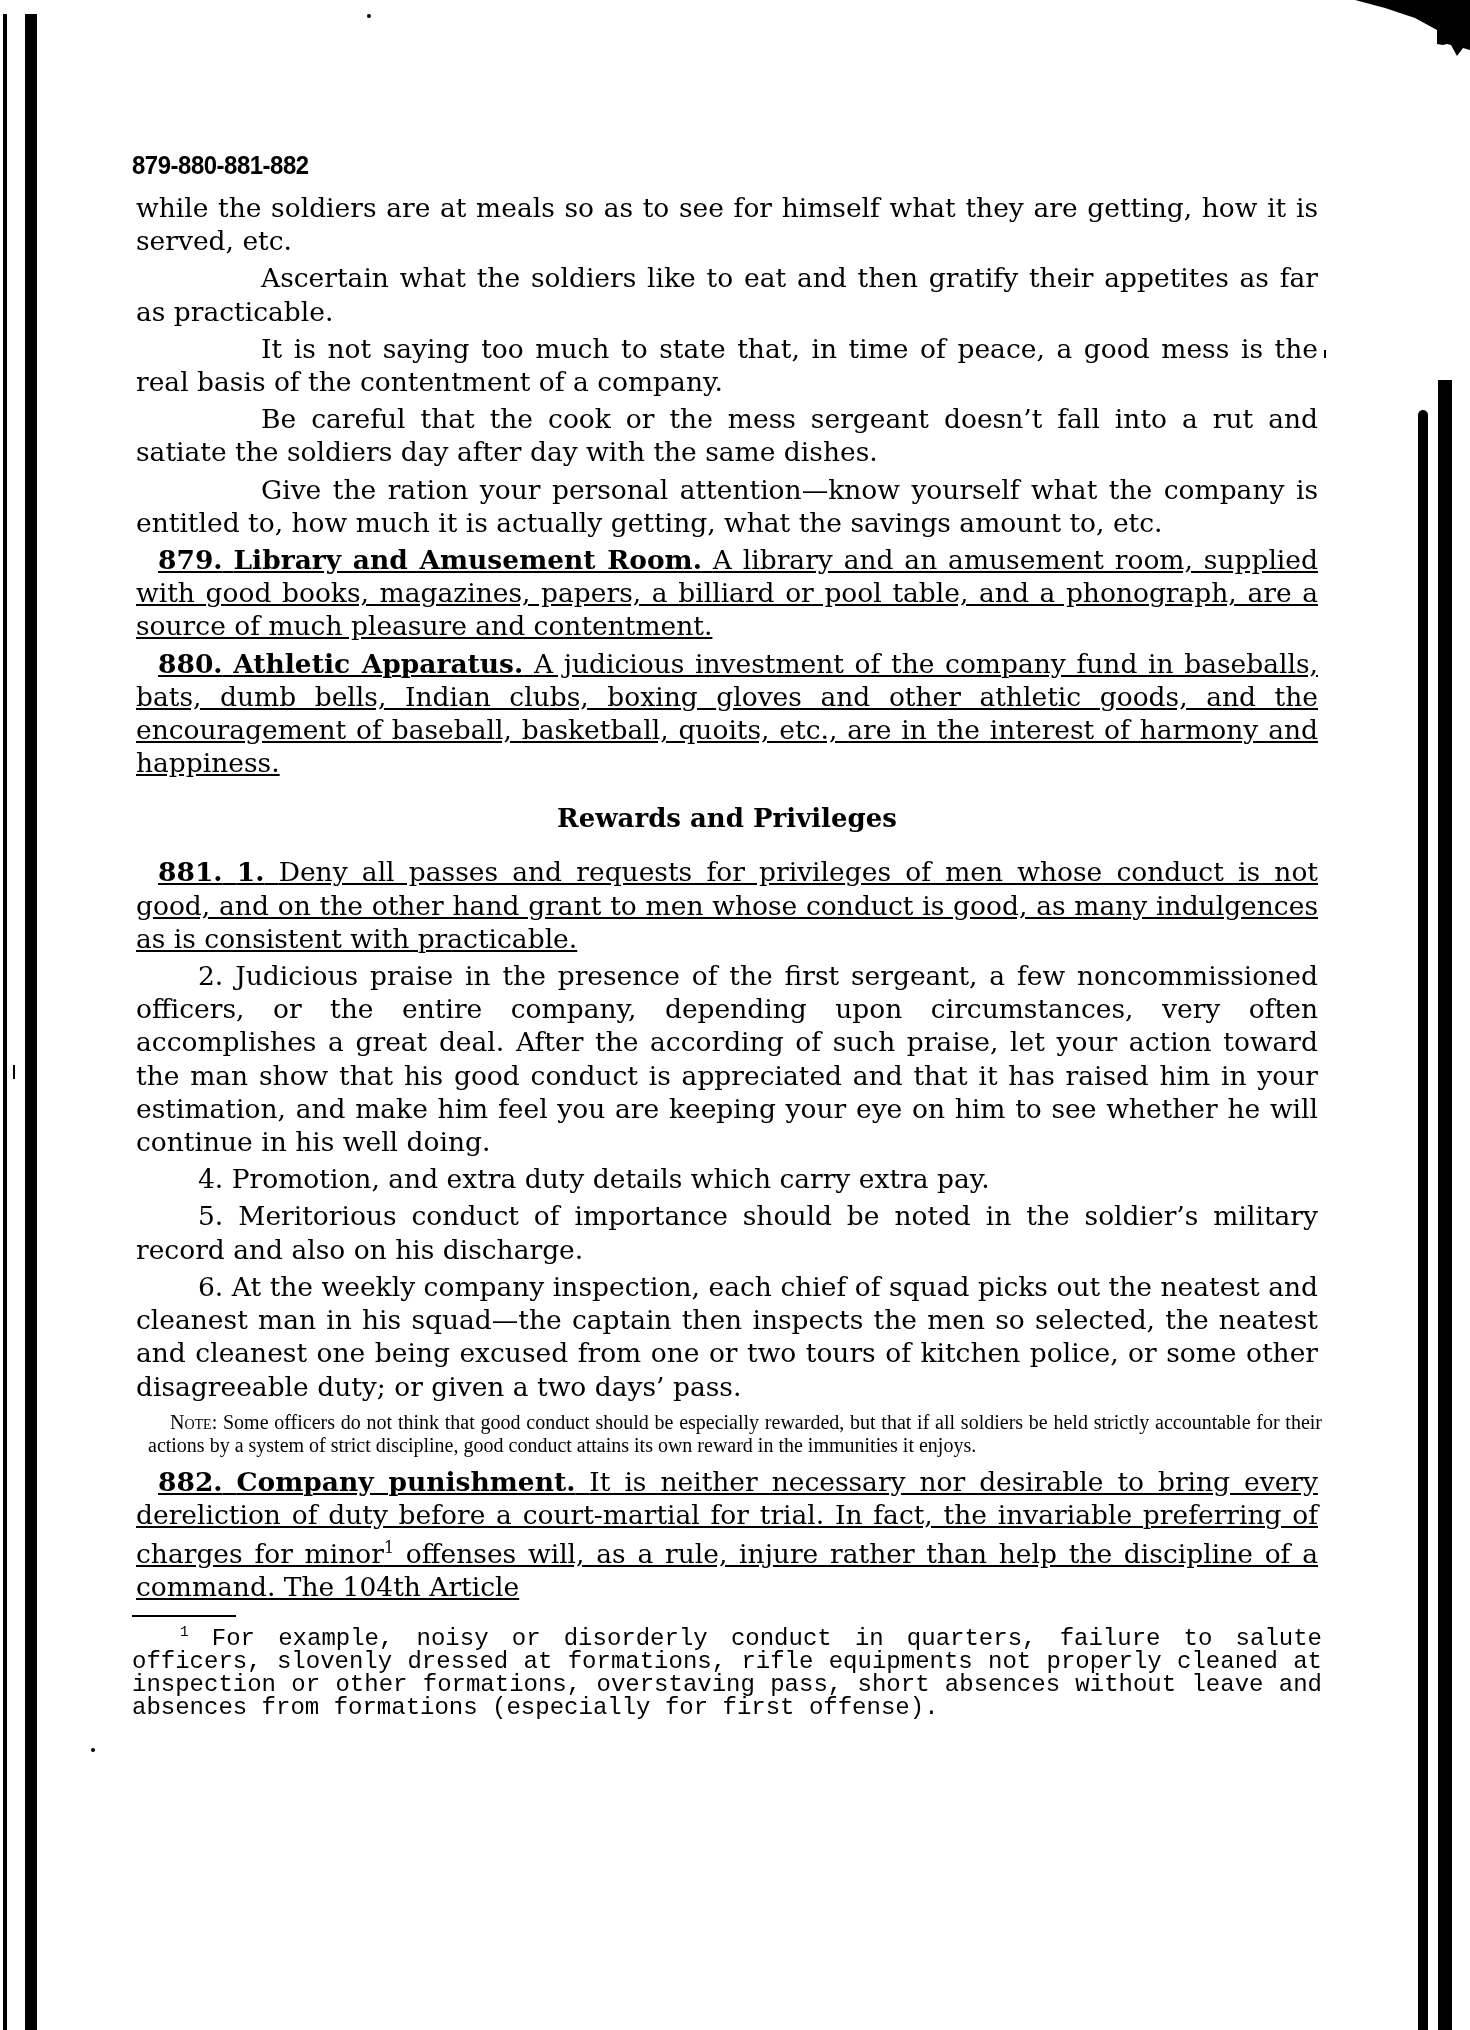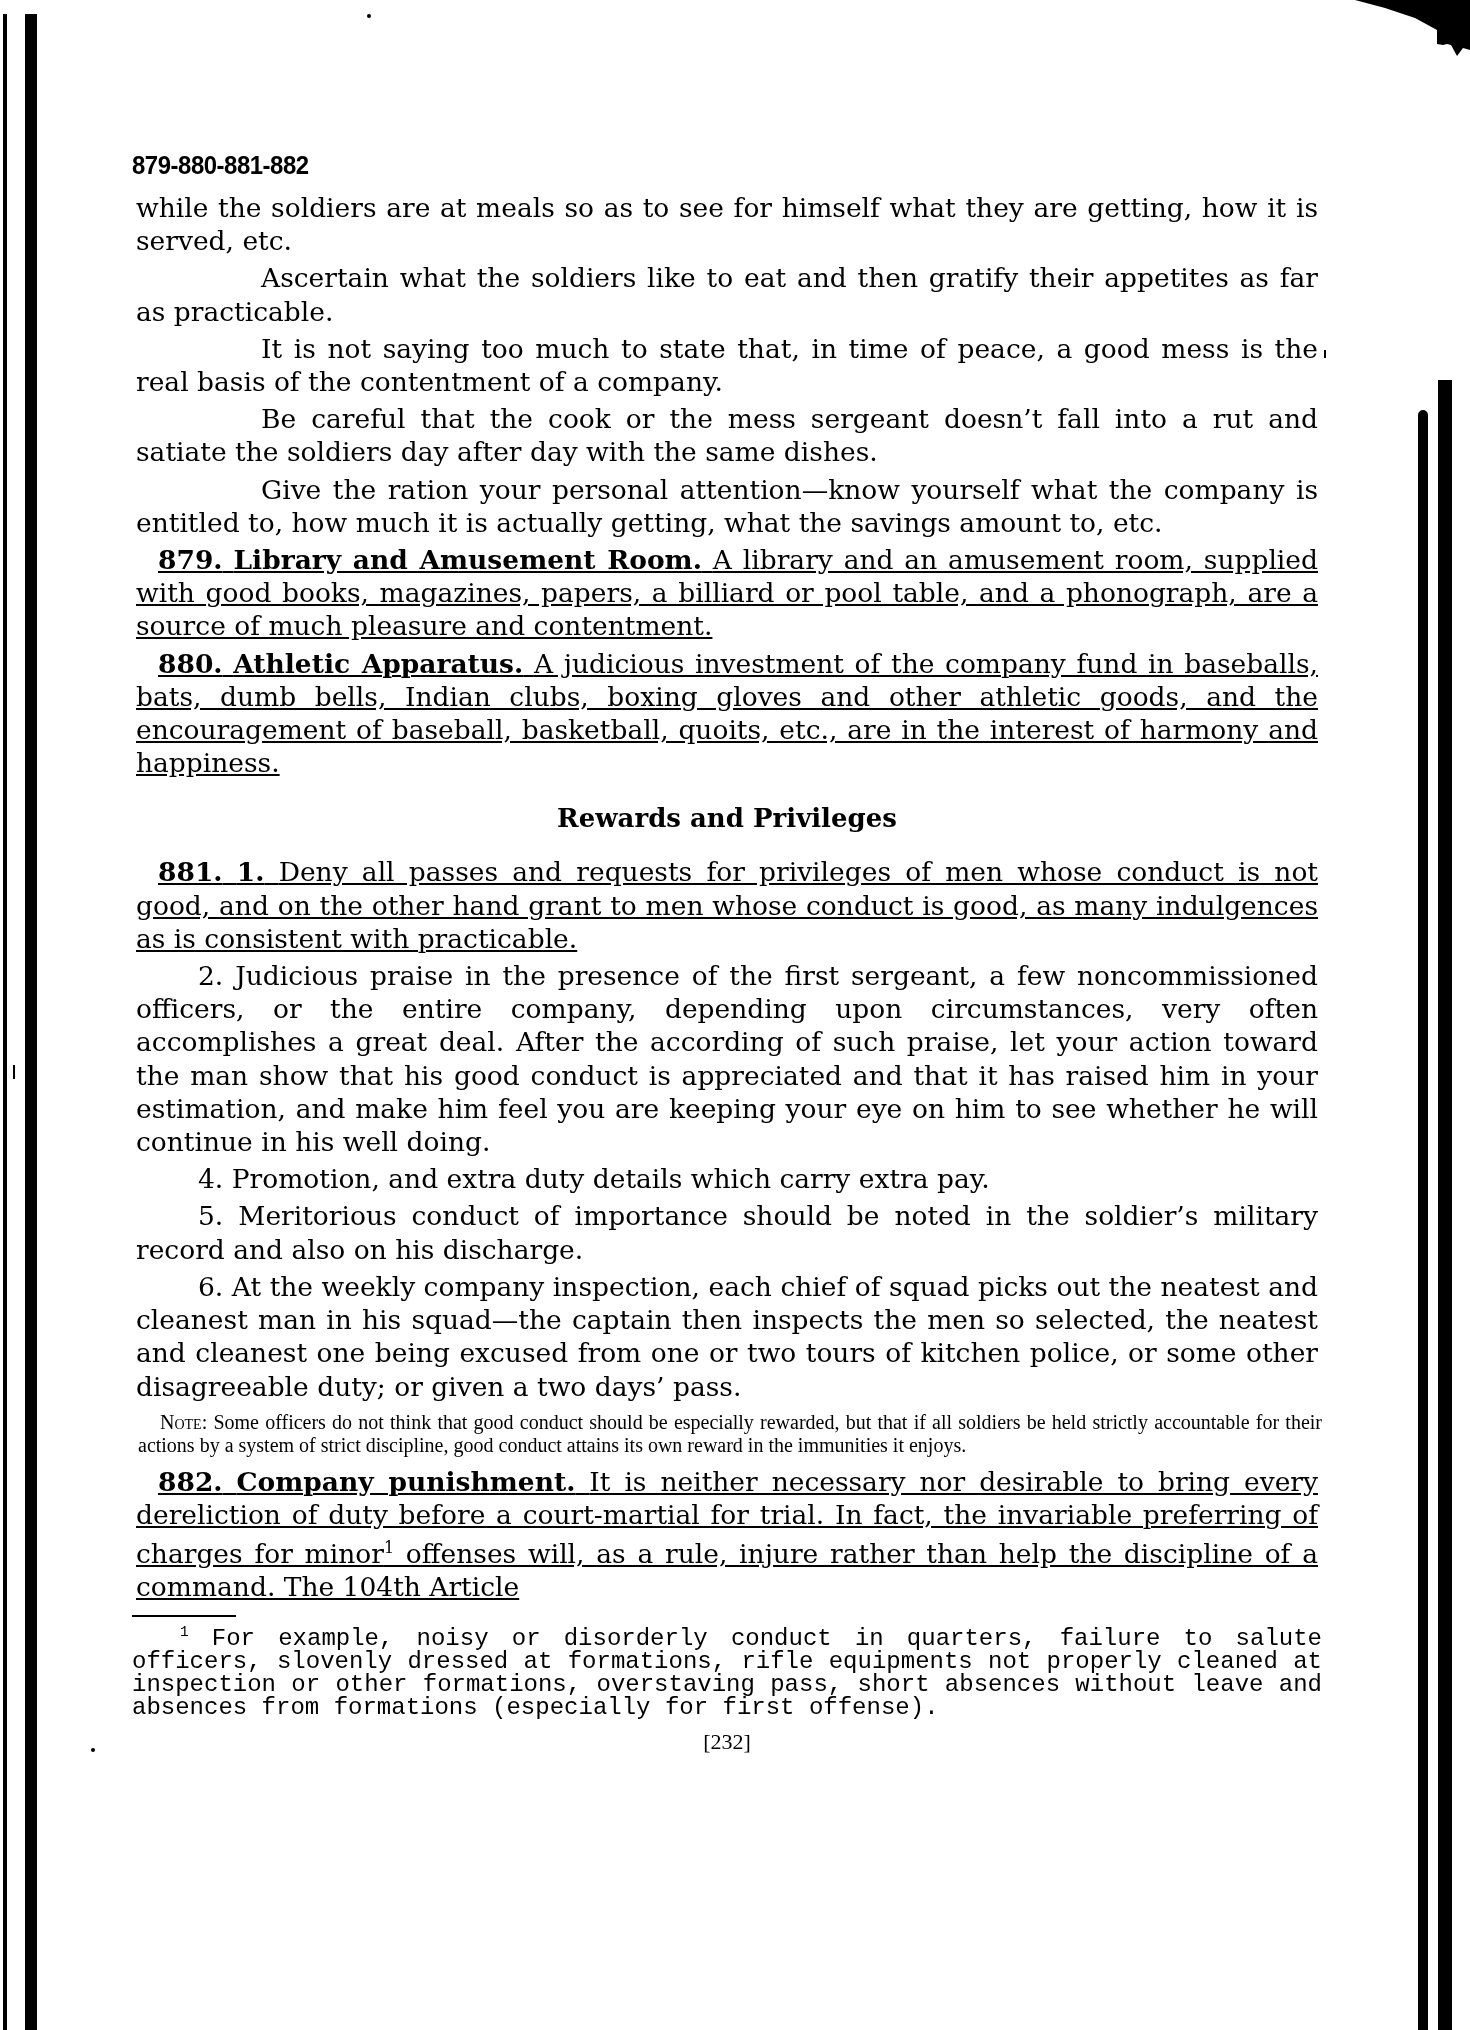--- a/index.html
+++ b/index.html
@@ -18,21 +18,21 @@
   #margin-dot-left { position: absolute; left: 91px; top: 1748px; width: 4px; height: 4px; background:#000; border-radius:50%; }
   #margin-tick-r { position: absolute; left: 13px; top: 1065px; width: 2px; height: 14px; background:#000; }
 
   .page { position: absolute; left: 132px; top: 150px; width: 1190px; }
   .running-head { font-family: "Liberation Sans", sans-serif; font-weight: bold; font-size: 26px; letter-spacing: -0.5px; margin-bottom: 10px; transform: scaleX(0.92); transform-origin: left; }
   p { margin: 4px; font-size: 26.5px; line-height: 33.2px; text-align: justify; text-align-last: left; }
   .indent { text-indent: 125px; }
   .num-indent { text-indent: 22px; text-decoration: underline; }
   .b { font-weight: bold; }
   .section-title { text-align: center; font-weight: bold; font-size: 26px; line-height: 34px; margin: 22px 0 20px 0; }
-  .note { font-size: 20px; line-height: 23px; text-align: justify; text-indent: 22px; margin: 8px 0 8px 6px; font-family: "Liberation Serif", serif; }
+  .note { font-size: 20px; line-height: 23px; text-align: justify; text-indent: 22px; margin: 8px 0 8px 16px; font-family: "Liberation Serif", serif; }
   .note .sc { font-variant: small-caps; }
   .fn-rule { width: 104px; height: 2px; background: #000; margin: 12px 0 4px 0; }
   .footnote { font-size: 24px; line-height: 23px; text-align: justify; text-indent: 48px; font-family: Liberation Mono, monospace; }
   .footnote sup, p sup { font-size: 60%; }
   .folio { text-align: center; font-size: 22px; margin-top: 10px; font-family: "Liberation Serif", serif; }
 </style>
 </head>
 <body>
 
 <div class="bind-bar" id="bar-left-1"></div>
@@ -101,14 +101,13 @@
     <span class="b">Company punishment.</span>
     <span>It is neither necessary nor desirable to bring every dereliction of duty before a court-martial for trial. In fact, the invariable preferring of charges for minor</span><sup>1</sup><span> offenses will, as a rule, injure rather than help the discipline of a command. The 104th Article</span>
   </p>
 
   <div class="fn-rule"></div>
   <div class="footnote">
     <sup>1</sup>
     <span>For example, noisy or disorderly conduct in quarters, failure to salute officers, slovenly dressed at formations, rifle equipments not properly cleaned at inspection or other formations, overstaving pass, short absences without leave and absences from formations (especially for first offense).</span>
   </div>
 
-  <div class="folio">[232]</div>
 </div>
 
 </body></html>

